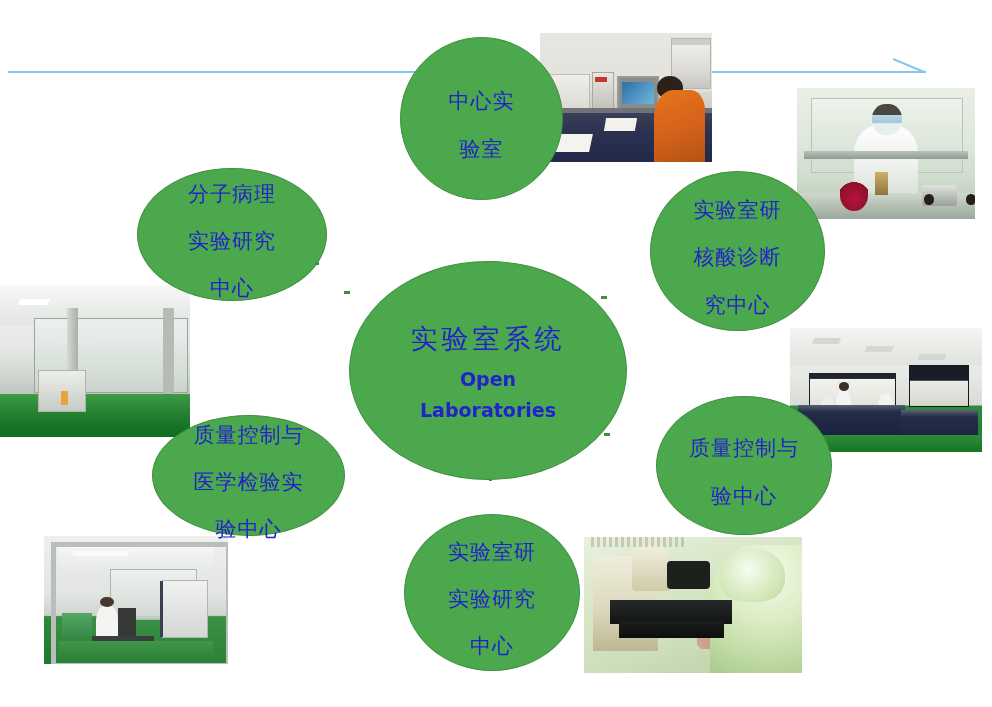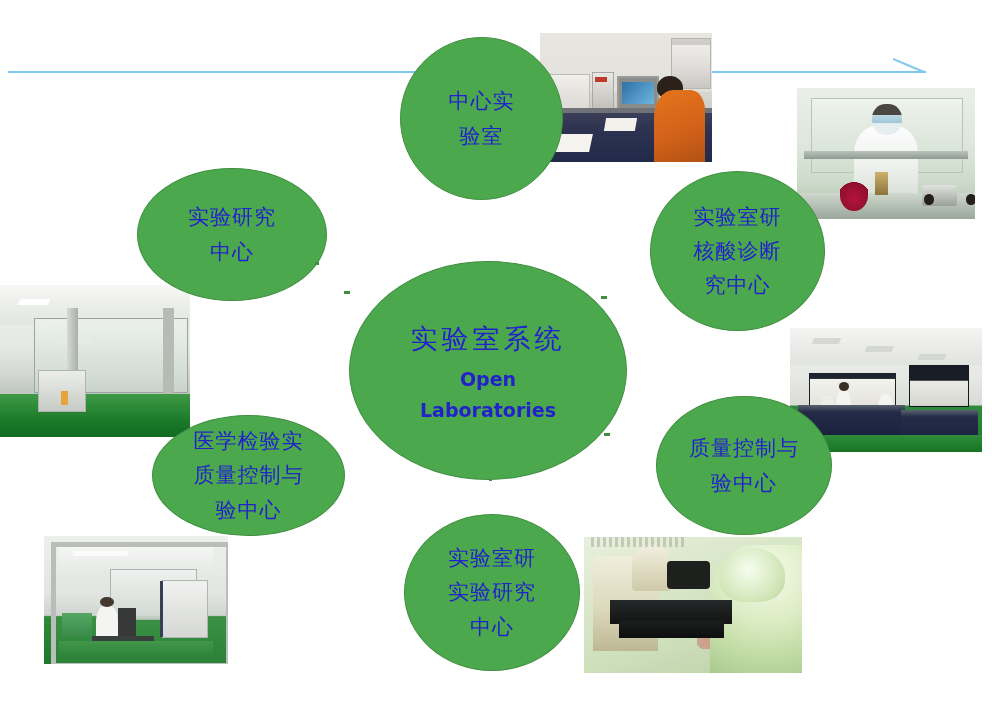--- a/index.html
+++ b/index.html
@@ -355,21 +355,21 @@
     border-radius: 50%;
     display: flex;
     flex-direction: column;
     align-items: center;
     justify-content: center;
     color: #2222CC;
     font-family: "DejaVu Sans", "Liberation Sans", sans-serif;
     text-align: center;
     box-sizing: border-box;
   }
-  .bubble .line { display: block; white-space: nowrap; }
+  .bubble .line { display: block; white-space: nowrap; margin-top: 13px; }
 
   .bubble.node {
     font-size: 21px;
     line-height: 1.62;
     letter-spacing: 1px;
   }
 
   #bubble-center {
     left: 349px; top: 261px; width: 278px; height: 219px;
     z-index: 5;
@@ -490,39 +490,40 @@
     <div class="layer stage2"></div>
     <div class="layer watermark"></div>
   </div>
 
   <div class="bubble node" id="bubble-central-lab">
     <span class="line">中心实</span>
     <span class="line">验室</span>
   </div>
 
   <div class="bubble node" id="bubble-molecular">
+    <span class="line">分子病理</span>
     <span class="line">实验研究</span>
     <span class="line">中心</span>
   </div>
 
   <div class="bubble node" id="bubble-nucleic">
     <span class="line">实验室研</span>
     <span class="line">核酸诊断</span>
     <span class="line">究中心</span>
   </div>
 
   <div class="bubble" id="bubble-center">
     <span class="cn">实验室系统</span>
     <span class="en">Open</span>
     <span class="en">Laboratories</span>
   </div>
 
   <div class="bubble node" id="bubble-quality">
+    <span class="line">质量控制与</span>
     <span class="line">医学检验实</span>
-    <span class="line">质量控制与</span>
     <span class="line">验中心</span>
   </div>
 
   <div class="bubble node" id="bubble-immunology">
     <span class="line">质量控制与</span>
     <span class="line">验中心</span>
   </div>
 
   <div class="bubble node" id="bubble-translational">
     <span class="line">实验室研</span>

